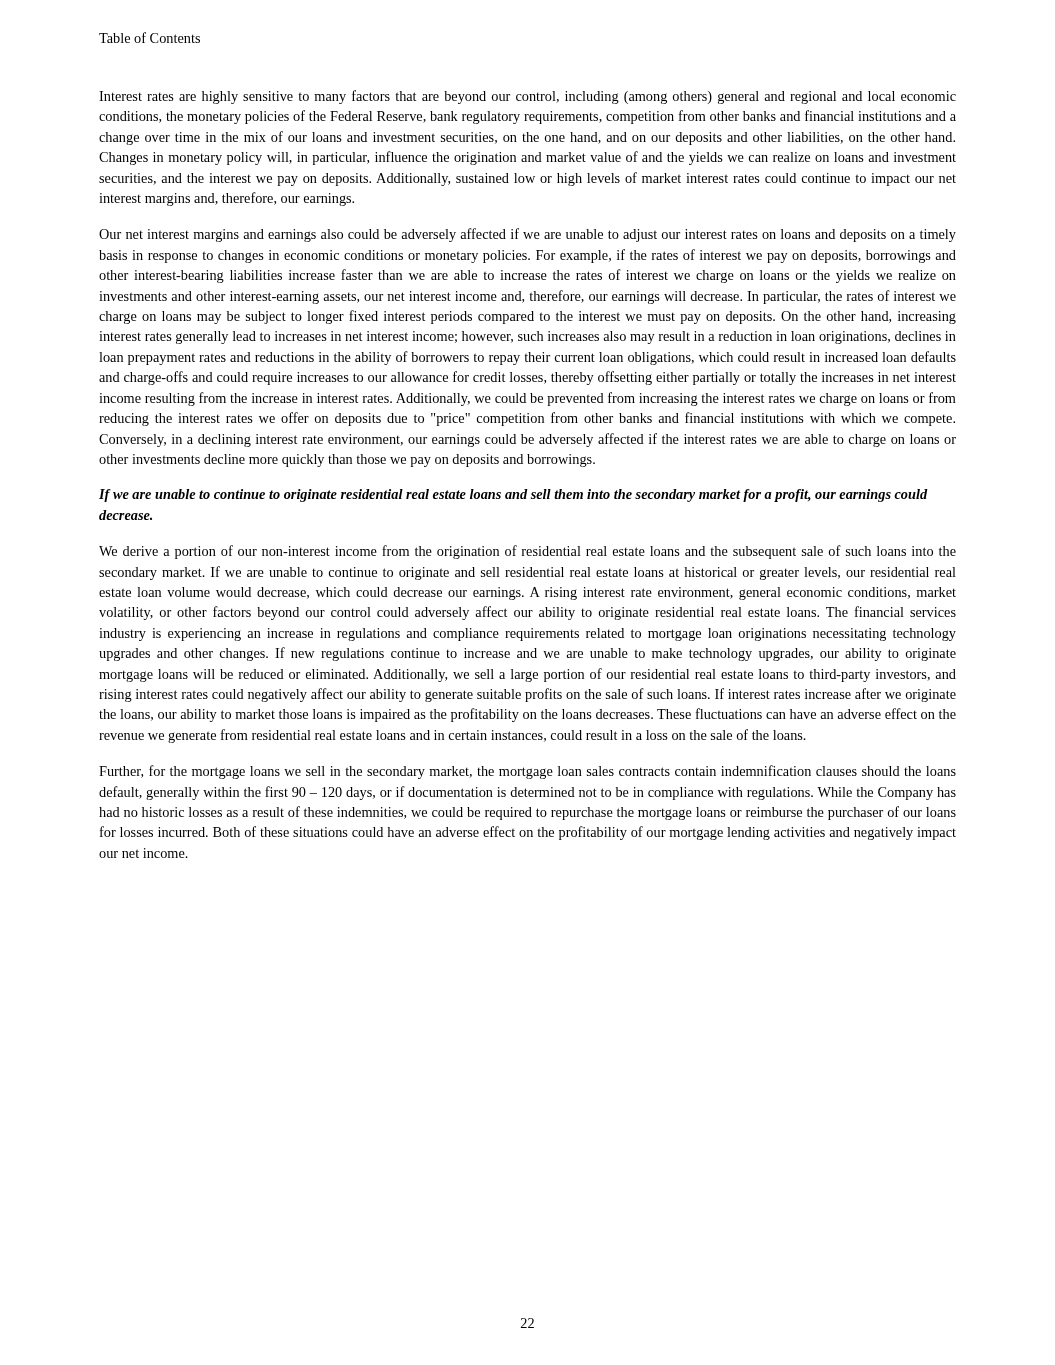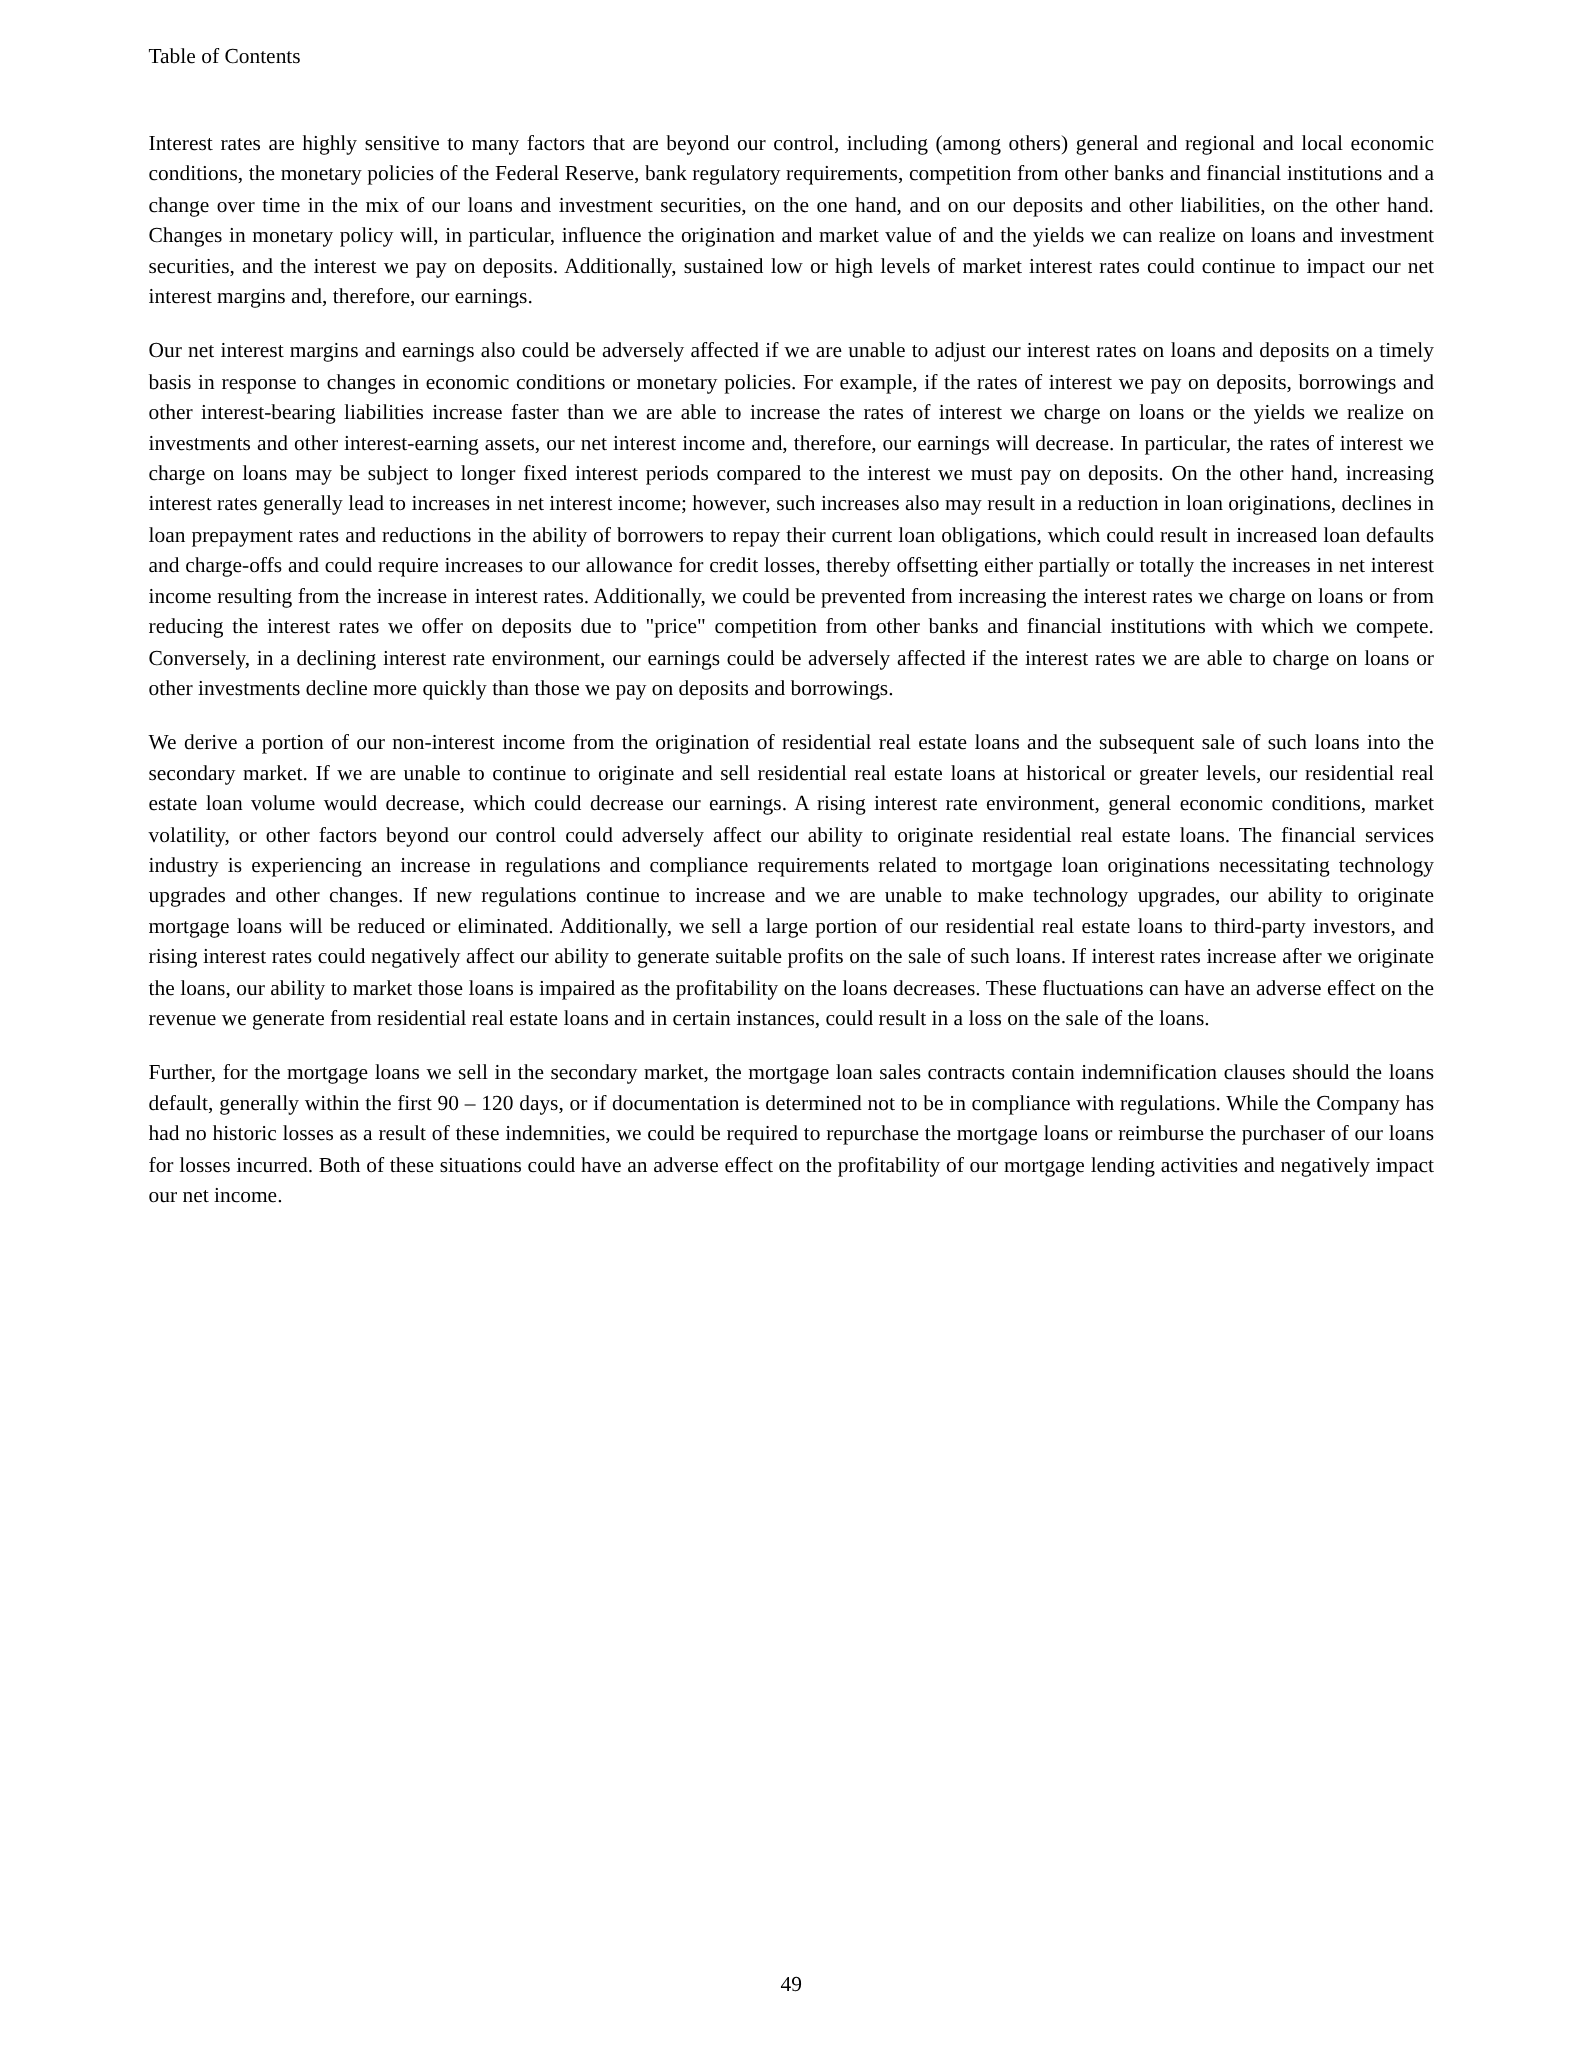--- a/index.html
+++ b/index.html
@@ -62,21 +62,22 @@
 
 <div class="page">
 
   <a class="toc-link">Table of Contents</a>
 
   <div class="text-body">
     <p>Interest rates are highly sensitive to many factors that are beyond our control, including (among others) general and regional and local economic conditions, the monetary policies of the Federal Reserve, bank regulatory requirements, competition from other banks and financial institutions and a change over time in the mix of our loans and investment securities, on the one hand, and on our deposits and other liabilities, on the other hand. Changes in monetary policy will, in particular, influence the origination and market value of and the yields we can realize on loans and investment securities, and the interest we pay on deposits. Additionally, sustained low or high levels of market interest rates could continue to impact our net interest margins and, therefore, our earnings.</p>
 
     <p>Our net interest margins and earnings also could be adversely affected if we are unable to adjust our interest rates on loans and deposits on a timely basis in response to changes in economic conditions or monetary policies. For example, if the rates of interest we pay on deposits, borrowings and other interest-bearing liabilities increase faster than we are able to increase the rates of interest we charge on loans or the yields we realize on investments and other interest-earning assets, our net interest income and, therefore, our earnings will decrease. In particular, the rates of interest we charge on loans may be subject to longer fixed interest periods compared to the interest we must pay on deposits. On the other hand, increasing interest rates generally lead to increases in net interest income; however, such increases also may result in a reduction in loan originations, declines in loan prepayment rates and reductions in the ability of borrowers to repay their current loan obligations, which could result in increased loan defaults and charge-offs and could require increases to our allowance for credit losses, thereby offsetting either partially or totally the increases in net interest income resulting from the increase in interest rates. Additionally, we could be prevented from increasing the interest rates we charge on loans or from reducing the interest rates we offer on deposits due to "price" competition from other banks and financial institutions with which we compete. Conversely, in a declining interest rate environment, our earnings could be adversely affected if the interest rates we are able to charge on loans or other investments decline more quickly than those we pay on deposits and borrowings.</p>
 
+    <h3 class="risk-heading">If we are unable to continue to originate residential real estate loans and sell them into the secondary market for a profit, our earnings could decrease.</h3>
 
     <p>We derive a portion of our non-interest income from the origination of residential real estate loans and the subsequent sale of such loans into the secondary market. If we are unable to continue to originate and sell residential real estate loans at historical or greater levels, our residential real estate loan volume would decrease, which could decrease our earnings. A rising interest rate environment, general economic conditions, market volatility, or other factors beyond our control could adversely affect our ability to originate residential real estate loans. The financial services industry is experiencing an increase in regulations and compliance requirements related to mortgage loan originations necessitating technology upgrades and other changes. If new regulations continue to increase and we are unable to make technology upgrades, our ability to originate mortgage loans will be reduced or eliminated. Additionally, we sell a large portion of our residential real estate loans to third-party investors, and rising interest rates could negatively affect our ability to generate suitable profits on the sale of such loans. If interest rates increase after we originate the loans, our ability to market those loans is impaired as the profitability on the loans decreases. These fluctuations can have an adverse effect on the revenue we generate from residential real estate loans and in certain instances, could result in a loss on the sale of the loans.</p>
 
     <p>Further, for the mortgage loans we sell in the secondary market, the mortgage loan sales contracts contain indemnification clauses should the loans default, generally within the first 90 – 120 days, or if documentation is determined not to be in compliance with regulations. While the Company has had no historic losses as a result of these indemnities, we could be required to repurchase the mortgage loans or reimburse the purchaser of our loans for losses incurred. Both of these situations could have an adverse effect on the profitability of our mortgage lending activities and negatively impact our net income.</p>
   </div>
 
-  <div class="page-number">49</div>
+  <div class="page-number">22</div>
 
 </div>
 
 </body></html>

